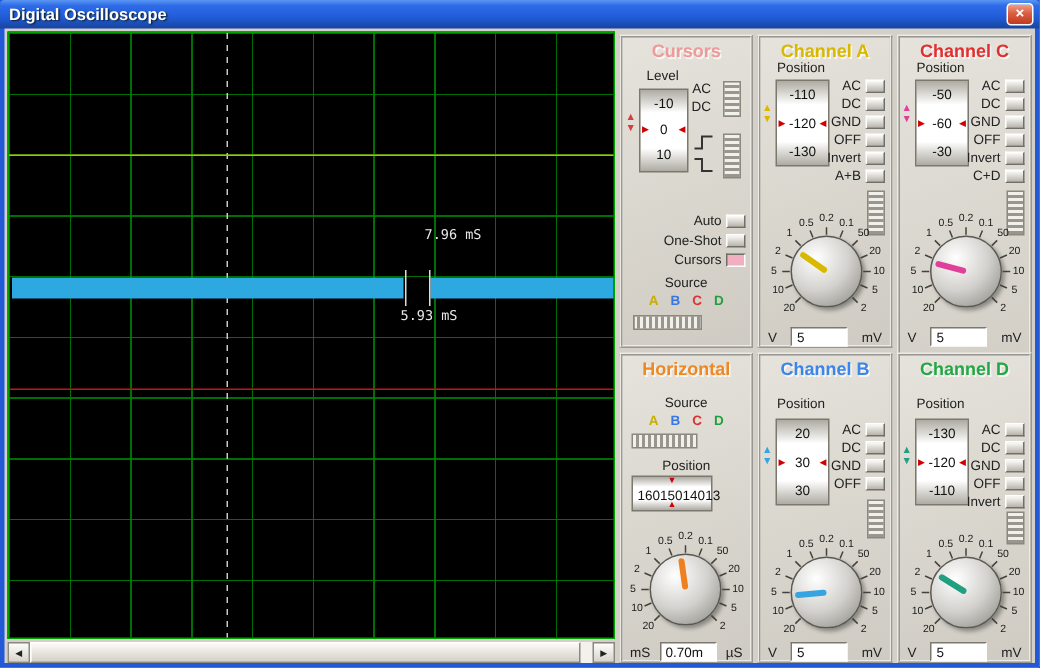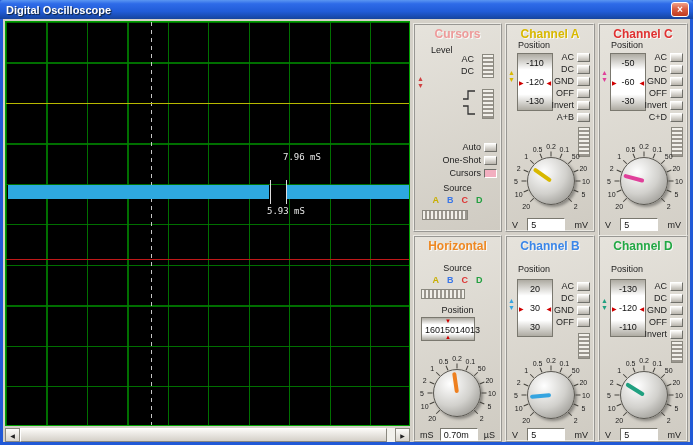--- a/index.html
+++ b/index.html
@@ -113,20 +113,27 @@
       </div>
   </div>
 
   <div class="panel" style="left:413px;top:23px;width:89px;height:209px">
     <div class="ptitle" style="color: rgb(238, 154, 154);">Cursors</div>
     <div class="plabel" style="left:16px;top:20px">Level</div>
     <div class="udarrows" style="left:2px;top:50px;color:#D04040">
       <span>▲</span>
       <span>▼</span>
     </div>
+    <div class="drum" style="left:11px;top:34px;width:33px;height:56px">
+      <span class="dnum" style="top:4px">-10</span>
+      <span class="dmark dml" style="top:23px">▶</span>
+      <span class="dnum" style="top:21px">0</span>
+      <span class="dmark dmr" style="top:23px">◀</span>
+      <span class="dnum" style="top:38px">10</span>
+    </div>
     <span class="blabel" style="position:absolute;right:26px;top:29px">AC</span>
     <span class="blabel" style="position:absolute;right:26px;top:41px">DC</span>
     <div class="vslider" style="right:6px;top:29px;height:24px"></div>
     <div class="edgeicons" style="right:24px;top:64px">
       <svg width="14" height="12" viewBox="0 0 14 12">
         <polyline points="1,10 6,10 6,2 13,2" fill="none" stroke="#333" stroke-width="1.3"></polyline>
       </svg>
       <svg width="14" height="12" viewBox="0 0 14 12">
         <polyline points="1,2 6,2 6,10 13,10" fill="none" stroke="#333" stroke-width="1.3"></polyline>
       </svg>

